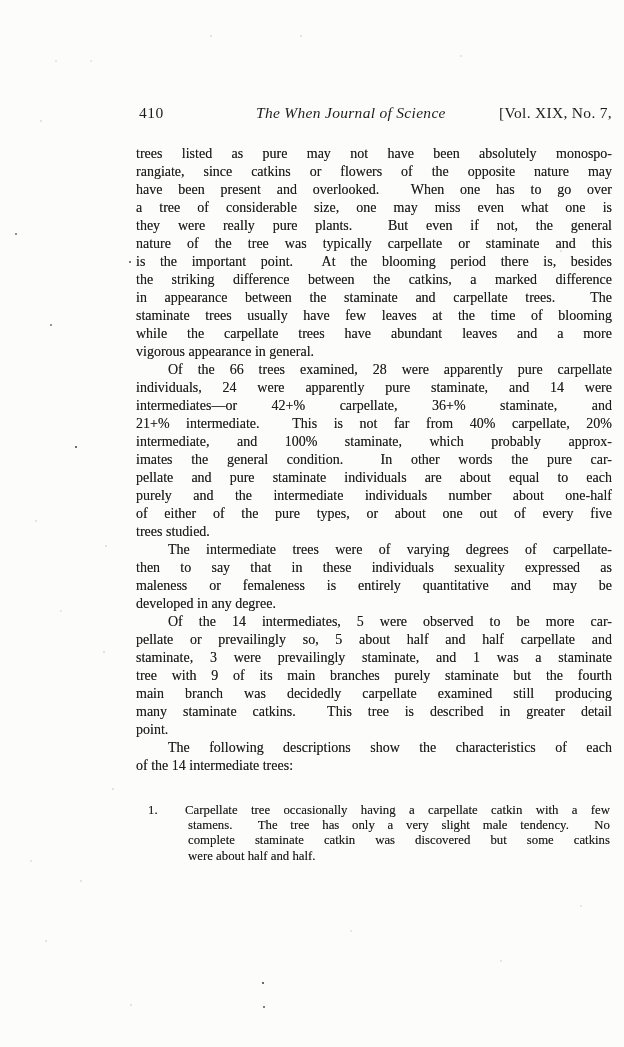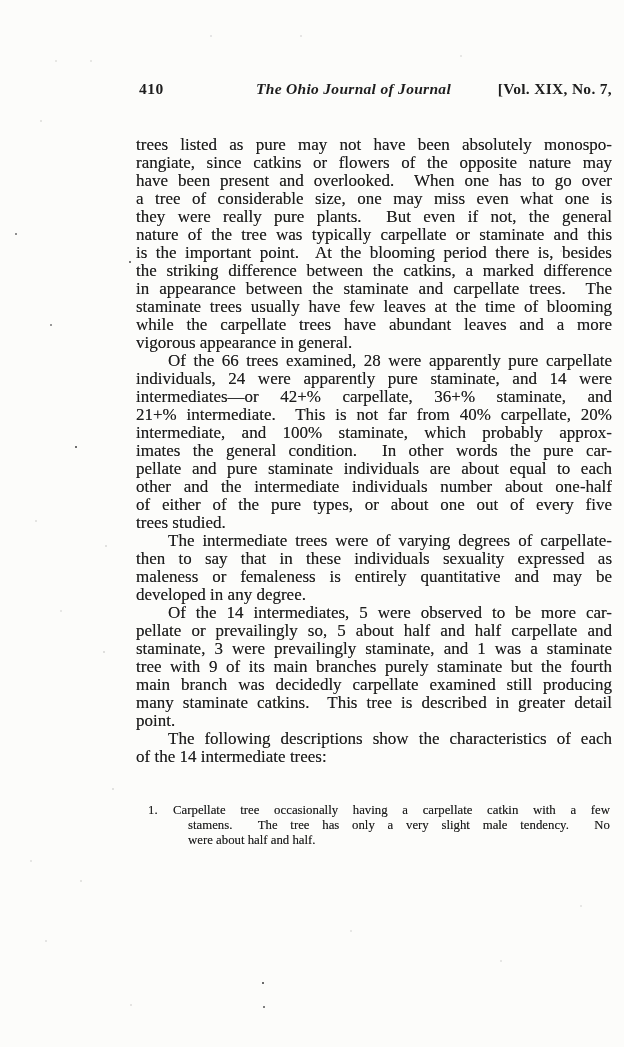--- a/index.html
+++ b/index.html
@@ -21,54 +21,54 @@
       15px 233px 0 #6a6a6a, 129px 261px 0 #4a4a4a, 50px 324px 0 #777,
       75px 446px 0 #3f3f3f, 35px 520px 0 #ddddda, 105px 545px 0 #d9d9d6,
       60px 610px 0 #e0e0de, 103px 651px 0 #d6d6d3, 112px 788px 0 #dadad7,
       30px 860px 0 #dfdfdc, 80px 880px 0 #dcdcd9, 45px 940px 0 #dddddb,
       130px 1004px 0 #dedcda, 262px 982px 0 #3a3a3a, 263px 1006px 0 #555,
       350px 930px 0 #e1e1de, 500px 960px 0 #dfdfdd, 580px 905px 0 #e0e0de,
       560px 250px 0 #dedddb, 600px 470px 0 #dddcda, 590px 700px 0 #e0dfdd,
       300px 35px 0 #dfdedc, 460px 55px 0 #e1e0de, 55px 60px 0 #e0e0dd;
     border-radius: 50%;
   }
-  .header { position: absolute; top: 80px; left: 136px; width: 476px; height: 20px; font-size: 15.5px; font-weight: bold; }
+  .header { position: absolute; top: 104px; left: 136px; width: 476px; height: 20px; font-size: 15.5px; }
   .pgnum   { position: absolute; left: 3px;  top: 0; letter-spacing: 0.5px; }
   .jtitle  { position: absolute; left: 120px; top: 0; font-style: italic; letter-spacing: 0.3px; }
   .volinfo { position: absolute; right: 0;  top: 0; letter-spacing: 0.3px; margin-left: 36px; }
 
   .body-text {
-    position: absolute; top: 136px; left: 136px; width: 476px;
-    font-size: 17px; line-height: 18px;
+    position: absolute; top: 145px; left: 136px; width: 476px;
+    font-size: 14px; line-height: 18px;
     text-shadow: 0 0 0.4px rgba(20,20,20,0.55);
   }
   .line { text-align: justify; text-align-last: justify; white-space: nowrap0; }
   .line.last { text-align-last: left; }
   .line.indent { padding-left: 32px; }
 
   .numbered-list {
     position: absolute; top: 803px; left: 148px; width: 462px;
     font-size: 12.8px; line-height: 15.2px;
     text-shadow: 0 0 0.35px rgba(20,20,20,0.5);
   }
   .list-item .first { display: flex; }
   .list-item .num { width: 25px; flex: 0 0 25px; }
-  .list-item .itext { flex: 1; text-align: justify; text-align-last: justify; }
+  .list-item .itext { flex: 1; text-align: justify; text-align-last: justify; margin-left: 12px; }
   .list-item .cont { padding-left: 40px; text-align: justify; text-align-last: justify; }
   .list-item .cont.last { text-align-last: left; }
 </style>
 </head>
 <body>
 
 <div class="page">
   <div class="noise"></div>
 
   <div class="header">
     <span class="pgnum">410</span>
-    <span class="jtitle">The Ohio Journal of Journal</span>
+    <span class="jtitle">The When Journal of Science</span>
     <span class="volinfo">[Vol. XIX, No. 7,</span>
   </div>
 
   <div class="body-text" id="body-text">
       <div class="paragraph">
         <div class="line">trees listed as pure may not have been absolutely monospo-</div>
         <div class="line">rangiate, since catkins or flowers of the opposite nature may</div>
         <div class="line">have been present and overlooked.&nbsp; When one has to go over</div>
         <div class="line">a tree of considerable size, one may miss even what one is</div>
         <div class="line">they were really pure plants.&nbsp; But even if not, the general</div>
@@ -81,21 +81,21 @@
         <div class="line last">vigorous appearance in general.</div>
       </div>
       <div class="paragraph">
         <div class="line indent">Of the 66 trees examined, 28 were apparently pure carpellate</div>
         <div class="line">individuals, 24 were apparently pure staminate, and 14 were</div>
         <div class="line">intermediates—or 42+% carpellate, 36+% staminate, and</div>
         <div class="line">21+% intermediate.&nbsp; This is not far from 40% carpellate, 20%</div>
         <div class="line">intermediate, and 100% staminate, which probably approx-</div>
         <div class="line">imates the general condition.&nbsp; In other words the pure car-</div>
         <div class="line">pellate and pure staminate individuals are about equal to each</div>
-        <div class="line">other and the intermediate individuals number about one-half</div>
+        <div class="line">purely and the intermediate individuals number about one-half</div>
         <div class="line">of either of the pure types, or about one out of every five</div>
         <div class="line last">trees studied.</div>
       </div>
       <div class="paragraph">
         <div class="line indent">The intermediate trees were of varying degrees of carpellate-</div>
         <div class="line">then to say that in these individuals sexuality expressed as</div>
         <div class="line">maleness or femaleness is entirely quantitative and may be</div>
         <div class="line last">developed in any degree.</div>
       </div>
       <div class="paragraph">
@@ -113,16 +113,17 @@
       </div>
     </div>
 
   <div class="numbered-list" id="numbered-list">
       <div class="list-item">
         <div class="first">
           <span class="num">1.</span>
           <span class="itext">Carpellate tree occasionally having a carpellate catkin with a few</span>
         </div>
         <div class="cont">stamens.&nbsp; The tree has only a very slight male tendency.&nbsp; No</div>
+        <div class="cont">complete staminate catkin was discovered but some catkins</div>
         <div class="cont last">were about half and half.</div>
       </div>
     </div>
 </div>
 
 </body></html>

